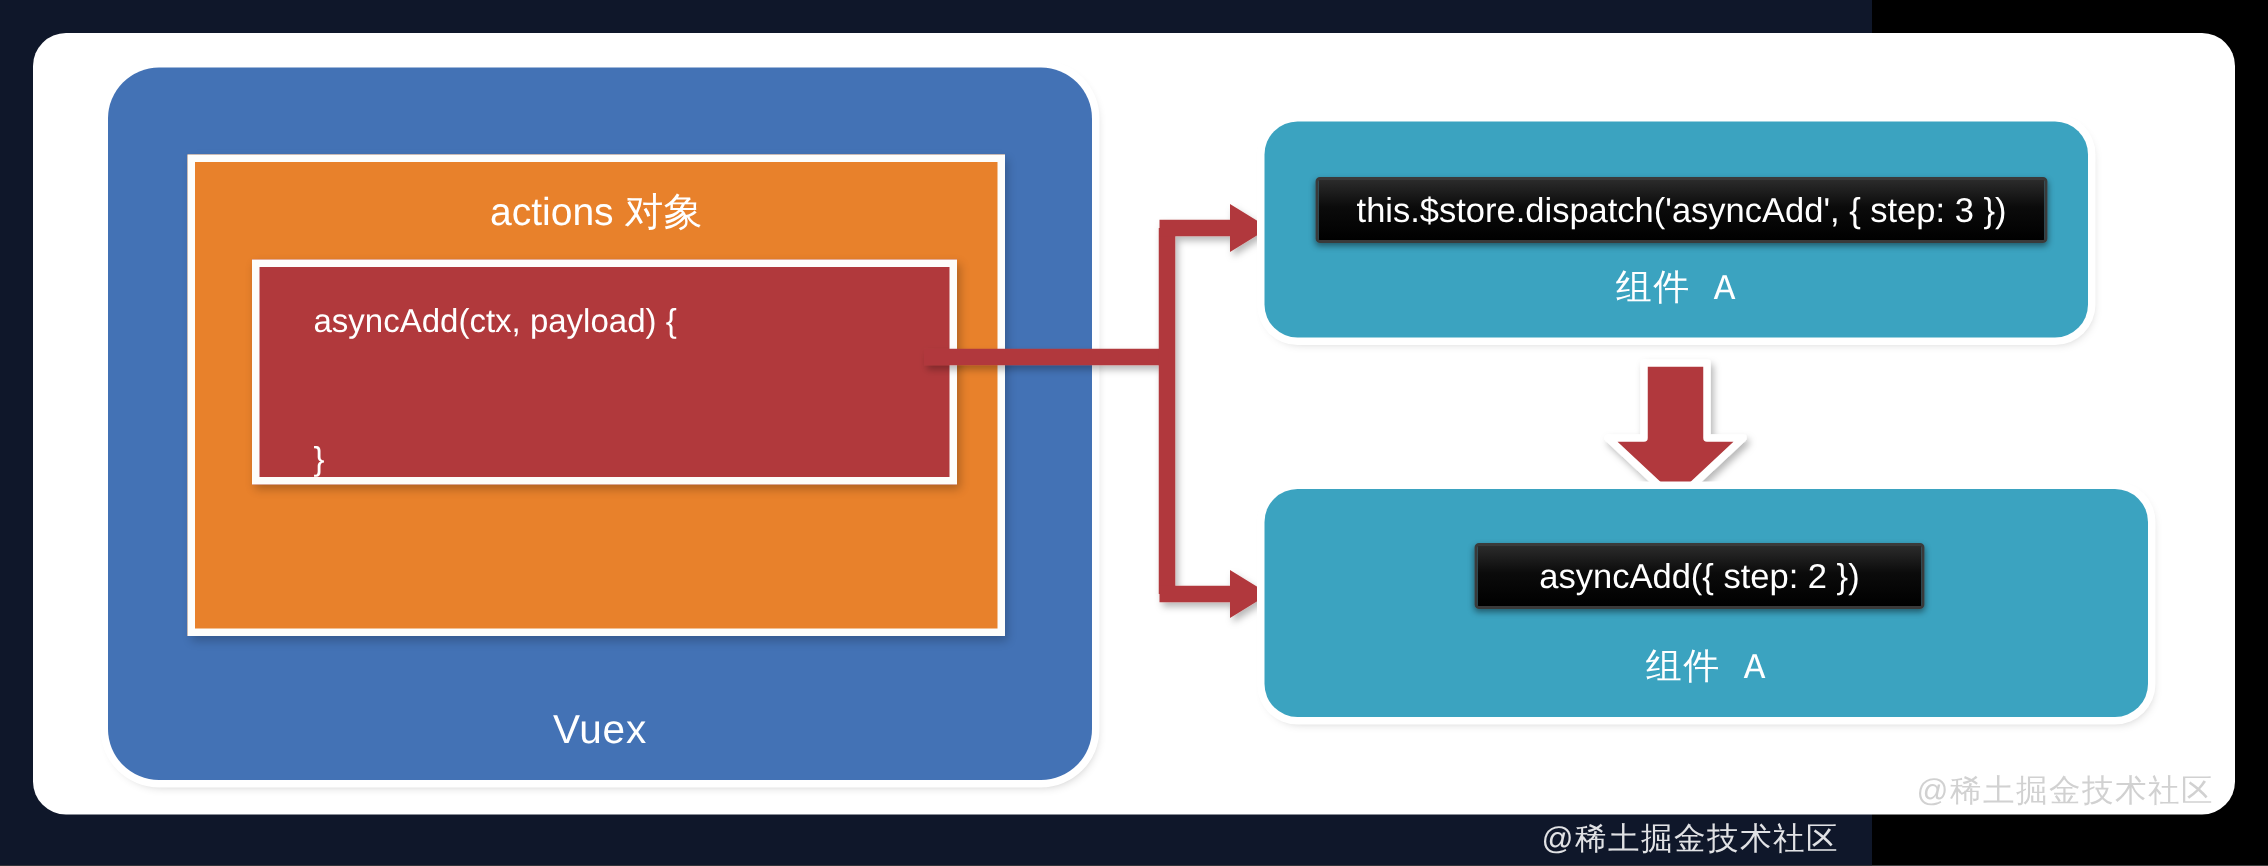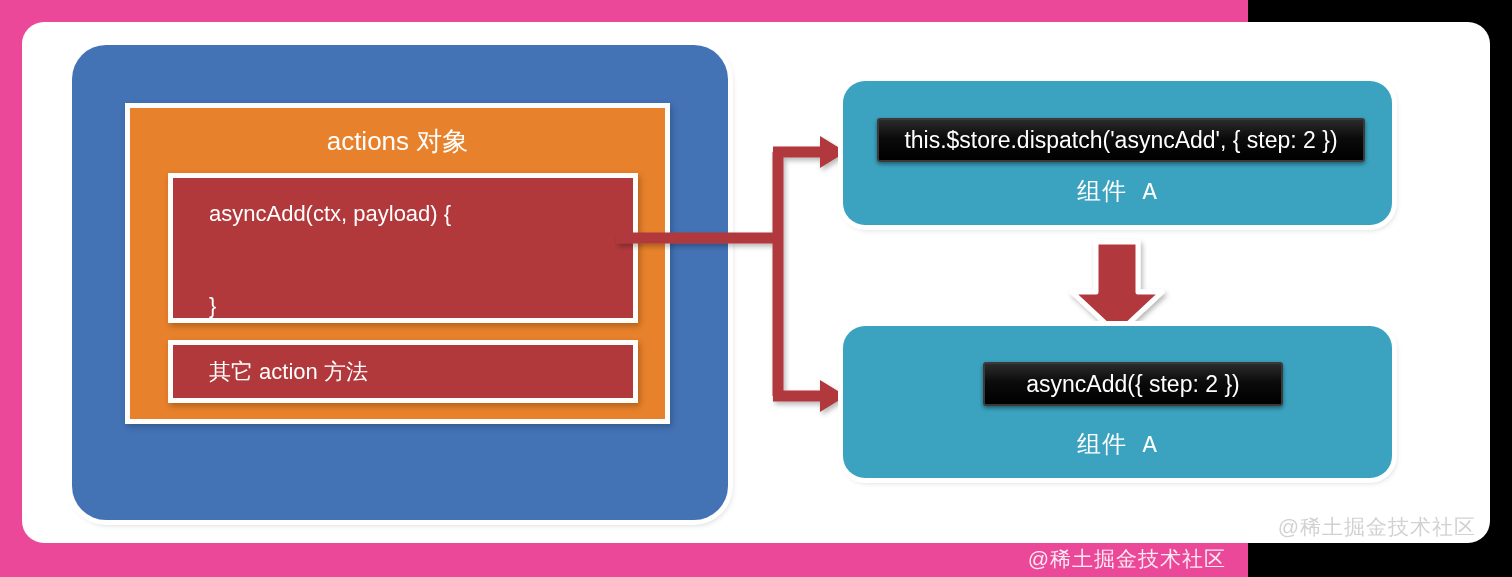--- a/index.html
+++ b/index.html
@@ -11,21 +11,21 @@
     width: 1512px;
     height: 577px;
     overflow: hidden;
     font-family: "Liberation Sans", "DejaVu Sans", sans-serif;
   }
 
   #canvas {
     position: relative;
     width: 1248px;
     height: 577px;
-    background: #ec4899;
+    background: #0f172a;
   }
 
   
   .card {
     position: absolute;
     left: 22px;
     top: 22px;
     width: 1468px;
     height: 521px;
     background: #ffffff;
@@ -121,20 +121,21 @@
     left: 821px;  
     top: 59px;
     width: 549px;
     height: 144px;
   }
   .teal-bottom {
     left: 821px;
     top: 304px;
     width: 549px;
     height: 152px;
+    padding-left: 40px;
   }
   .teal-label {
     position: absolute;
     left: 0;
     right: 0;
     bottom: 18px;
     text-align: center;
     color: #ffffff;
     font-size: 24px;
     letter-spacing: 1px;
@@ -209,25 +210,23 @@
     <div class="vuex-box">
 
       <div class="actions-box">
         <div class="actions-title">actions 对象</div>
 
         <div class="red-box red-main">
           <div class="code-line l1">asyncAdd(ctx, payload) {</div>
           <div class="code-line l3">}</div>
         </div>
 
-        <div class="red-box red-other">
-          <div class="code-line l1">其它 action 方法</div>
-        </div>
       </div>
 
+      <div class="vuex-label">Vuex</div>
     </div>
 
     <svg class="connector" viewBox="0 0 1468 521" xmlns="http://www.w3.org/2000/svg">
       <defs>
         <filter id="softshadow" x="-30%" y="-30%" width="170%" height="170%">
           <feDropShadow dx="2" dy="3" stdDeviation="2.5" flood-color="#000000" flood-opacity="0.28"></feDropShadow>
         </filter>
       </defs>
 
       <g filter="url(#softshadow)">
@@ -244,21 +243,21 @@
 
         <polygon points="798,358 824,374 798,390" fill="#b1393c"></polygon>
       </g>
 
       <g filter="url(#softshadow)">
         <polygon points="1074,220 1116,220 1116,270 1140,270 1095,312 1050,270 1074,270" fill="#b1393c" stroke="#ffffff" stroke-width="5" stroke-linejoin="round"></polygon>
       </g>
     </svg>
 
     <div class="teal-box teal-top">
-      <div class="code-chip chip-top">this.$store.dispatch('asyncAdd', { step: 2 })</div>
+      <div class="code-chip chip-top">this.$store.dispatch('asyncAdd', { step: 3 })</div>
       <div class="teal-label">组件 A</div>
     </div>
 
     <div class="teal-box teal-bottom">
       <div class="code-chip chip-bottom">asyncAdd({ step: 2 })</div>
       <div class="teal-label">组件 A</div>
     </div>
 
     <div class="watermark-card">@稀土掘金技术社区</div>
   </div>

